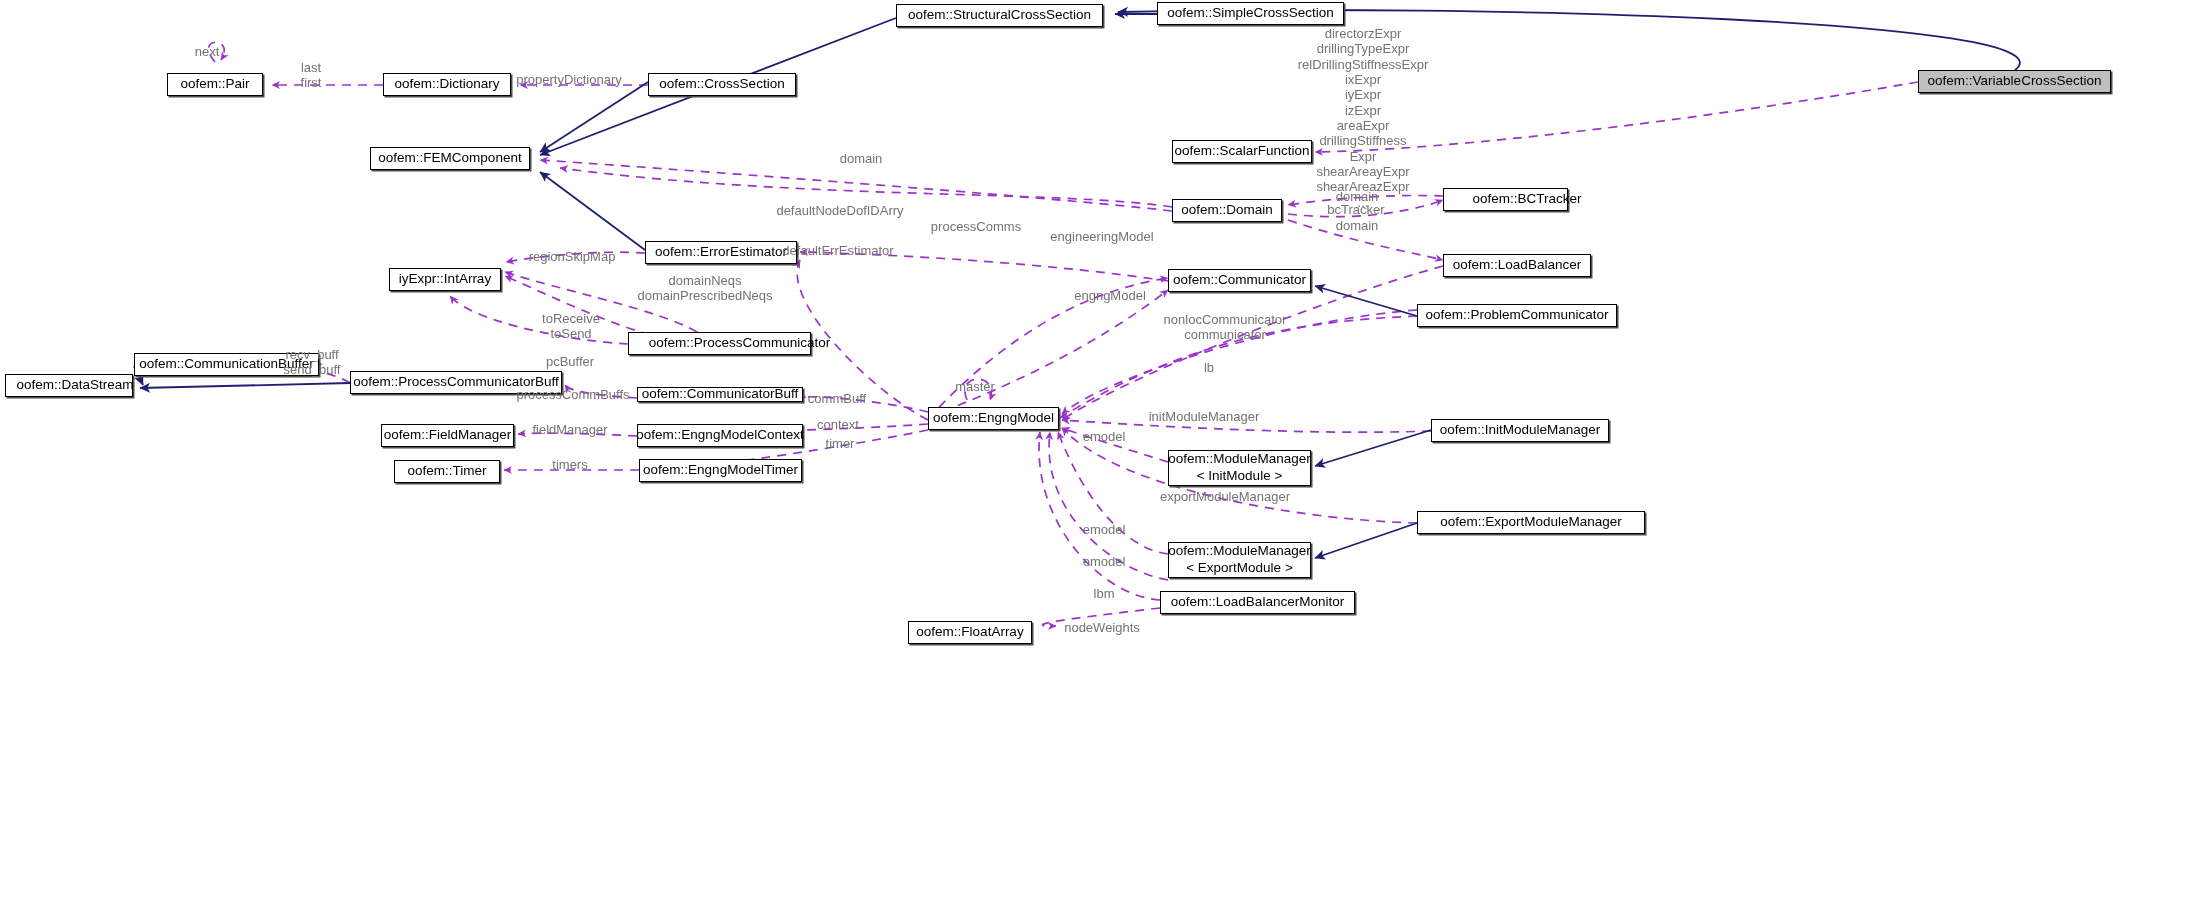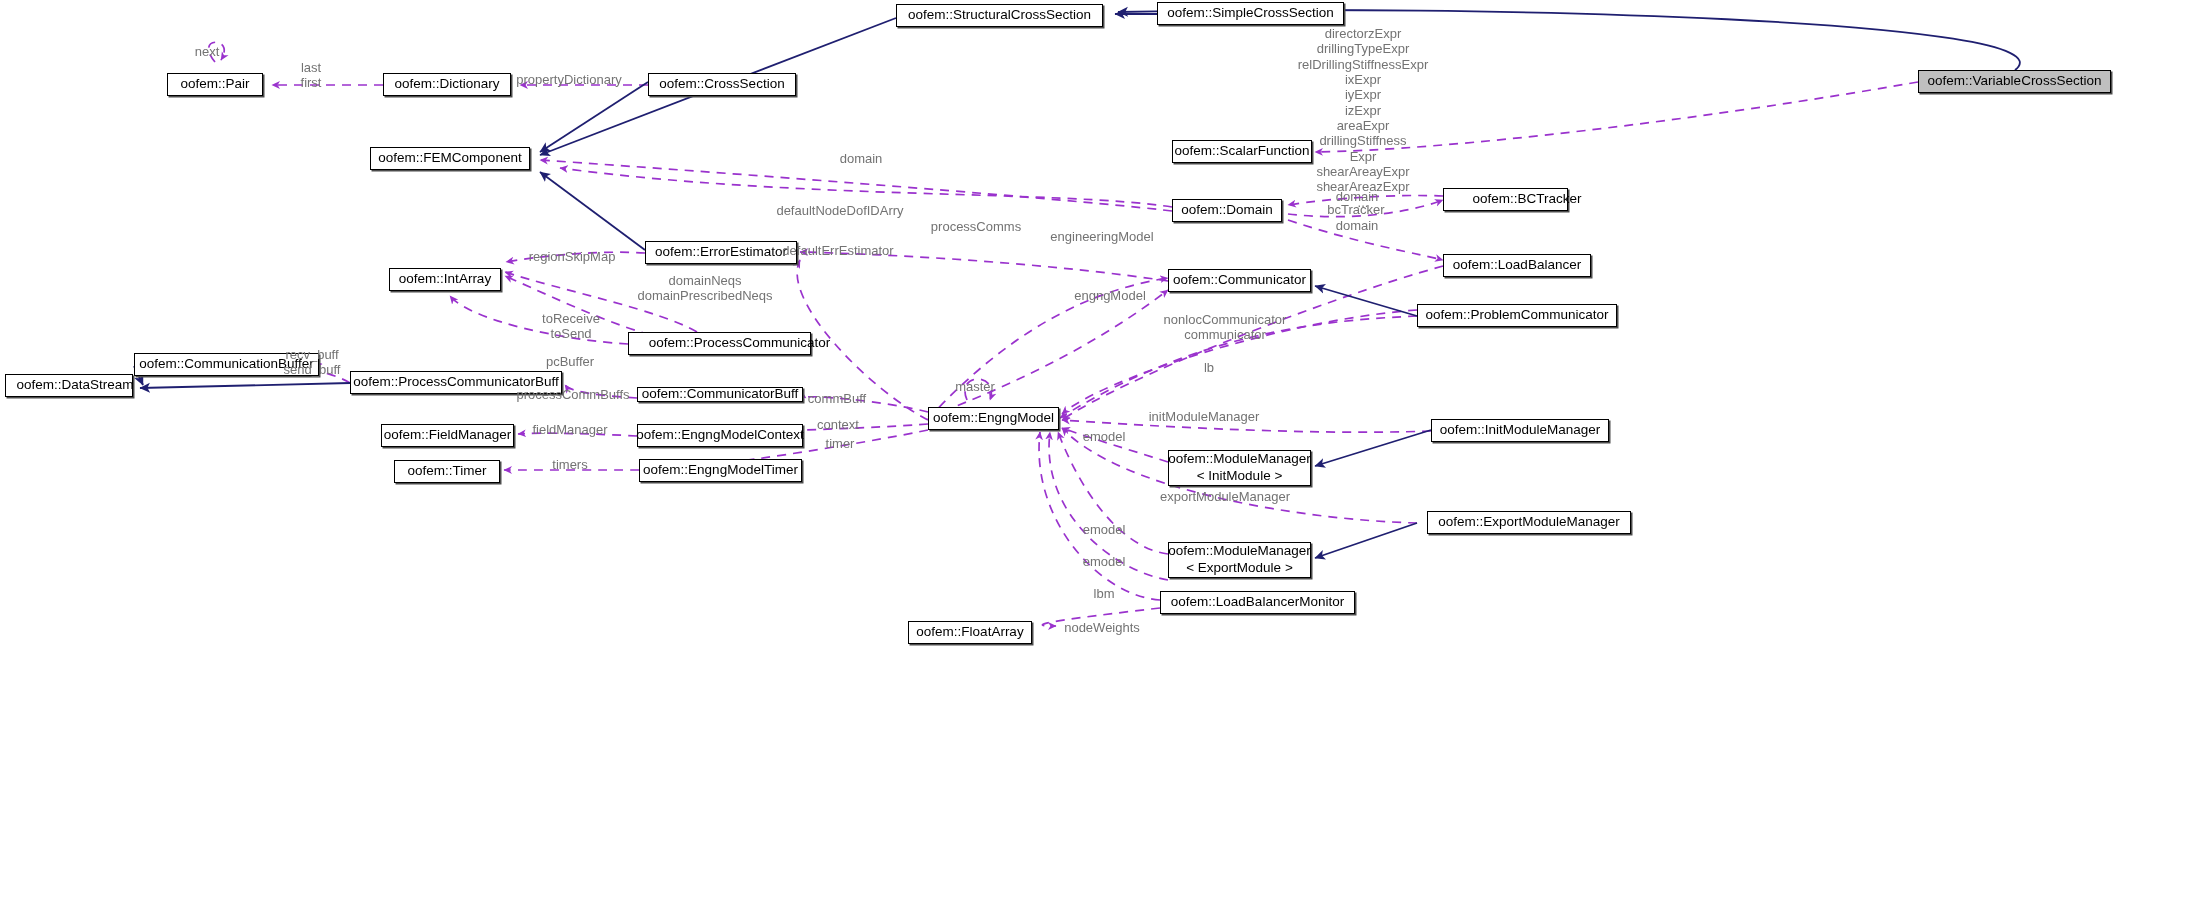--- a/index.html
+++ b/index.html
@@ -109,36 +109,36 @@
       <div class="node" style="left: 896px; top: 4px; width: 207px; height: 23px;">oofem::StructuralCrossSection</div>
       <div class="node" style="left: 1157px; top: 2px; width: 187px; height: 23px;">oofem::SimpleCrossSection</div>
       <div class="node hl" style="left: 1918px; top: 70px; width: 193px; height: 23px;">oofem::VariableCrossSection</div>
       <div class="node" style="left: 370px; top: 147px; width: 160px; height: 23px;">oofem::FEMComponent</div>
       <div class="node" style="left: 1172px; top: 140px; width: 140px; height: 23px;">oofem::ScalarFunction</div>
       <div class="node" style="left: 1172px; top: 199px; width: 110px; height: 23px;">oofem::Domain</div>
       <div class="node" style="left: 1443px; top: 188px; width: 125px; height: 23px; padding-left: 43px;">oofem::BCTracker</div>
       <div class="node" style="left: 645px; top: 241px; width: 152px; height: 23px;">oofem::ErrorEstimator</div>
       <div class="node" style="left: 1443px; top: 254px; width: 148px; height: 23px;">oofem::LoadBalancer</div>
       <div class="node" style="left: 1168px; top: 269px; width: 143px; height: 23px;">oofem::Communicator</div>
-      <div class="node" style="left: 389px; top: 268px; width: 112px; height: 23px;">oofem::IntArray</div>
+      <div class="node" style="left: 389px; top: 268px; width: 112px; height: 23px;">iyExpr::IntArray</div>
       <div class="node" style="left: 1417px; top: 304px; width: 200px; height: 23px;">oofem::ProblemCommunicator</div>
       <div class="node" style="left: 628px; top: 332px; width: 183px; height: 23px; padding-left: 40px;">oofem::ProcessCommunicator</div>
       <div class="node" style="left: 134px; top: 353px; width: 185px; height: 23px;">oofem::CommunicationBuffer</div>
       <div class="node" style="left: 350px; top: 371px; width: 212px; height: 23px;">oofem::ProcessCommunicatorBuff</div>
       <div class="node" style="left: 5px; top: 374px; width: 128px; height: 23px; padding-left: 12px;">oofem::DataStream</div>
       <div class="node" style="left: 637px; top: 387px; width: 166px; height: 15px;">oofem::CommunicatorBuff</div>
       <div class="node" style="left: 928px; top: 407px; width: 131px; height: 23px;">oofem::EngngModel</div>
       <div class="node" style="left: 1431px; top: 419px; width: 178px; height: 23px;">oofem::InitModuleManager</div>
       <div class="node" style="left: 381px; top: 424px; width: 133px; height: 23px;">oofem::FieldManager</div>
       <div class="node" style="left: 637px; top: 424px; width: 166px; height: 23px;">oofem::EngngModelContext</div>
       <div class="node two" style="left: 1168px; top: 450px; width: 143px; height: 36px;">oofem::ModuleManager
 &lt; InitModule &gt;</div>
       <div class="node" style="left: 394px; top: 460px; width: 106px; height: 23px;">oofem::Timer</div>
       <div class="node" style="left: 639px; top: 459px; width: 163px; height: 23px;">oofem::EngngModelTimer</div>
-      <div class="node" style="left: 1417px; top: 511px; width: 204px; height: 23px; margin-left: 10px;">oofem::ExportModuleManager</div>
+      <div class="node" style="left: 1417px; top: 511px; width: 228px; height: 23px;">oofem::ExportModuleManager</div>
       <div class="node two" style="left: 1168px; top: 542px; width: 143px; height: 36px;">oofem::ModuleManager
 &lt; ExportModule &gt;</div>
       <div class="node" style="left: 1160px; top: 591px; width: 195px; height: 23px;">oofem::LoadBalancerMonitor</div>
       <div class="node" style="left: 908px; top: 621px; width: 124px; height: 23px;">oofem::FloatArray</div>
     </div>
   <div id="labels">
       <div class="elabel" style="left: 207px; top: 44px;">next</div>
       <div class="elabel" style="left: 311px; top: 60px;">last
 first</div>
       <div class="elabel" style="left: 569px; top: 72px;">propertyDictionary</div>

